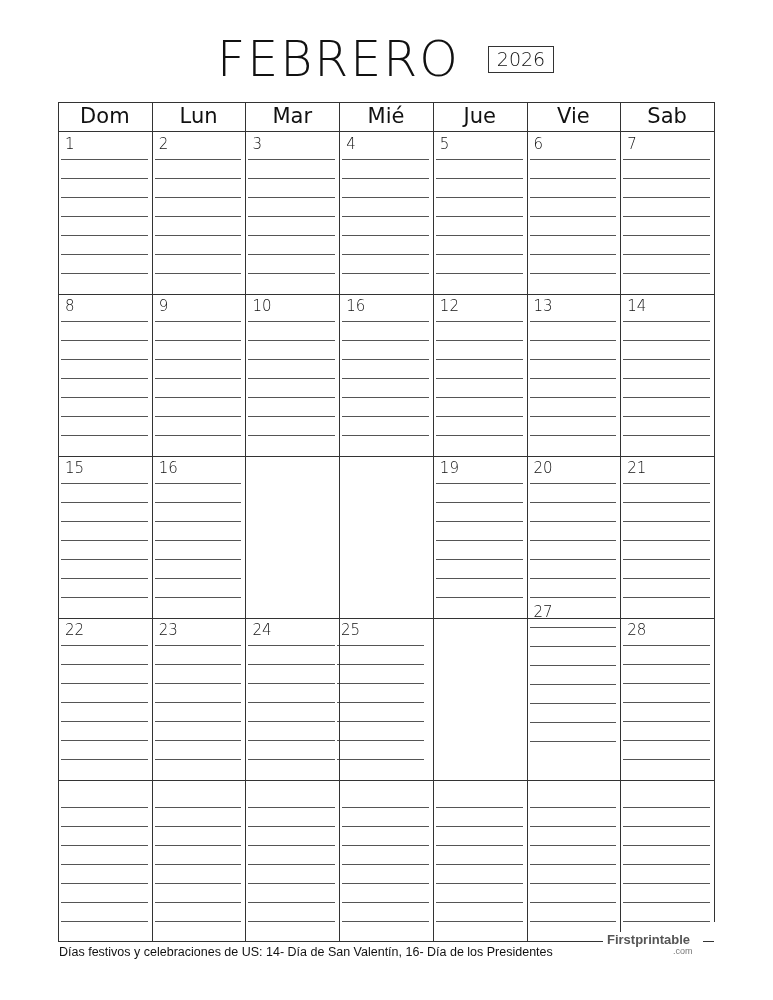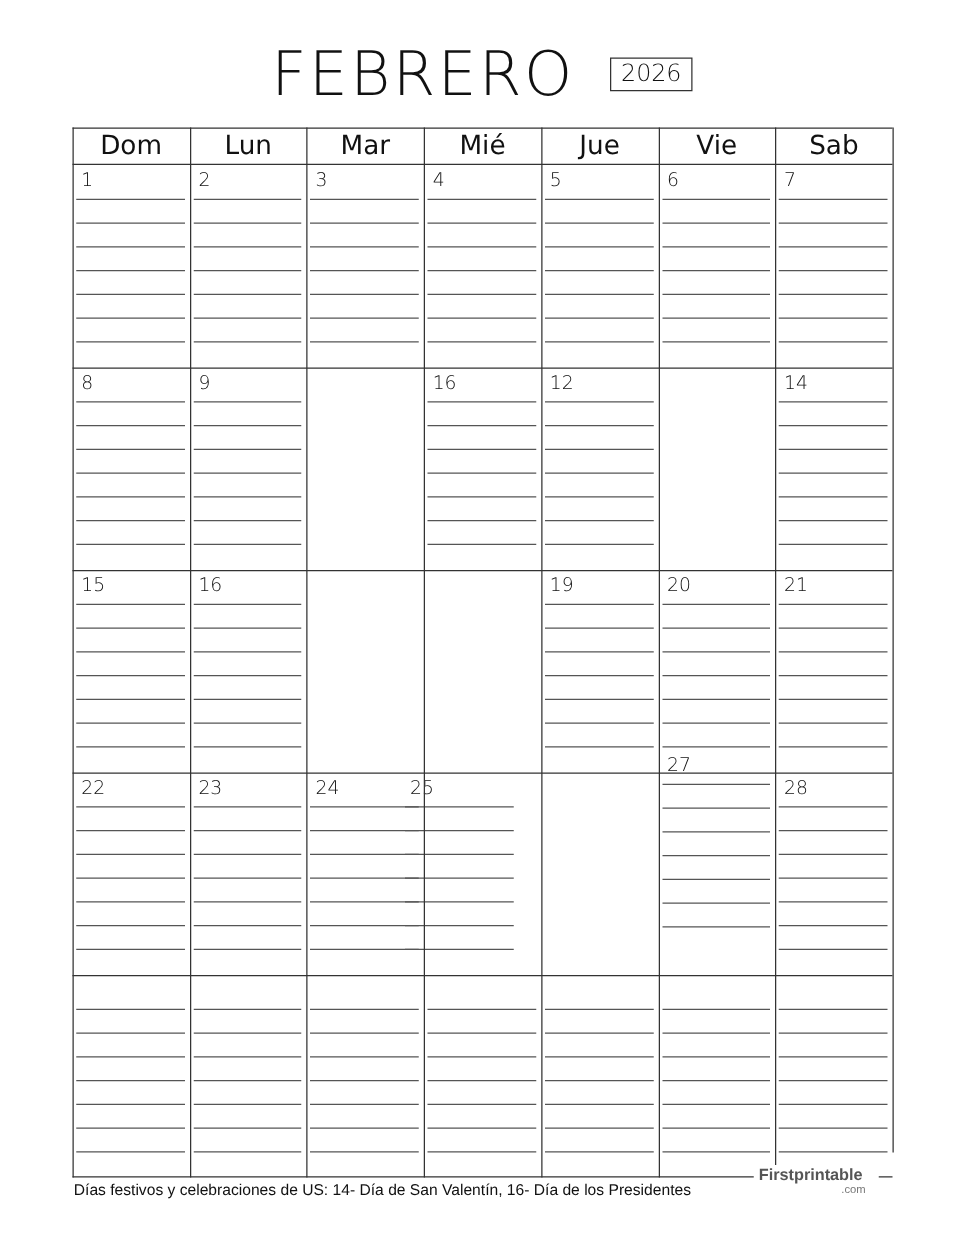--- a/index.html
+++ b/index.html
@@ -114,40 +114,60 @@
     <div class="cell" style="left: 93.7143px; top: 192px; width: 93.7143px; height: 162px;">
       <span class="num">9</span>
       <div class="ln" style="left: 3px; width: 86.7143px; top: 27px;"></div>
       <div class="ln" style="left: 3px; width: 86.7143px; top: 46px;"></div>
       <div class="ln" style="left: 3px; width: 86.7143px; top: 65px;"></div>
       <div class="ln" style="left: 3px; width: 86.7143px; top: 84px;"></div>
       <div class="ln" style="left: 3px; width: 86.7143px; top: 103px;"></div>
       <div class="ln" style="left: 3px; width: 86.7143px; top: 122px;"></div>
       <div class="ln" style="left: 3px; width: 86.7143px; top: 141px;"></div>
     </div>
+    <div class="cell" style="left: 187.429px; top: 192px; width: 93.7143px; height: 162px;">
+      <span class="num">10</span>
+      <div class="ln" style="left: 3px; width: 86.7143px; top: 27px;"></div>
+      <div class="ln" style="left: 3px; width: 86.7143px; top: 46px;"></div>
+      <div class="ln" style="left: 3px; width: 86.7143px; top: 65px;"></div>
+      <div class="ln" style="left: 3px; width: 86.7143px; top: 84px;"></div>
+      <div class="ln" style="left: 3px; width: 86.7143px; top: 103px;"></div>
+      <div class="ln" style="left: 3px; width: 86.7143px; top: 122px;"></div>
+      <div class="ln" style="left: 3px; width: 86.7143px; top: 141px;"></div>
+    </div>
     <div class="cell" style="left: 281.143px; top: 192px; width: 93.7143px; height: 162px;">
       <span class="num">16</span>
       <div class="ln" style="left: 3px; width: 86.7143px; top: 27px;"></div>
       <div class="ln" style="left: 3px; width: 86.7143px; top: 46px;"></div>
       <div class="ln" style="left: 3px; width: 86.7143px; top: 65px;"></div>
       <div class="ln" style="left: 3px; width: 86.7143px; top: 84px;"></div>
       <div class="ln" style="left: 3px; width: 86.7143px; top: 103px;"></div>
       <div class="ln" style="left: 3px; width: 86.7143px; top: 122px;"></div>
       <div class="ln" style="left: 3px; width: 86.7143px; top: 141px;"></div>
     </div>
     <div class="cell" style="left: 374.857px; top: 192px; width: 93.7143px; height: 162px;">
       <span class="num">12</span>
       <div class="ln" style="left: 3px; width: 86.7143px; top: 27px;"></div>
       <div class="ln" style="left: 3px; width: 86.7143px; top: 46px;"></div>
       <div class="ln" style="left: 3px; width: 86.7143px; top: 65px;"></div>
       <div class="ln" style="left: 3px; width: 86.7143px; top: 84px;"></div>
       <div class="ln" style="left: 3px; width: 86.7143px; top: 103px;"></div>
       <div class="ln" style="left: 3px; width: 86.7143px; top: 122px;"></div>
       <div class="ln" style="left: 3px; width: 86.7143px; top: 141px;"></div>
     </div>
+    <div class="cell" style="left: 468.571px; top: 192px; width: 93.7143px; height: 162px;">
+      <span class="num">13</span>
+      <div class="ln" style="left: 3px; width: 86.7143px; top: 27px;"></div>
+      <div class="ln" style="left: 3px; width: 86.7143px; top: 46px;"></div>
+      <div class="ln" style="left: 3px; width: 86.7143px; top: 65px;"></div>
+      <div class="ln" style="left: 3px; width: 86.7143px; top: 84px;"></div>
+      <div class="ln" style="left: 3px; width: 86.7143px; top: 103px;"></div>
+      <div class="ln" style="left: 3px; width: 86.7143px; top: 122px;"></div>
+      <div class="ln" style="left: 3px; width: 86.7143px; top: 141px;"></div>
+    </div>
     <div class="cell" style="left: 562.286px; top: 192px; width: 93.7143px; height: 162px;">
       <span class="num">14</span>
       <div class="ln" style="left: 3px; width: 86.7143px; top: 27px;"></div>
       <div class="ln" style="left: 3px; width: 86.7143px; top: 46px;"></div>
       <div class="ln" style="left: 3px; width: 86.7143px; top: 65px;"></div>
       <div class="ln" style="left: 3px; width: 86.7143px; top: 84px;"></div>
       <div class="ln" style="left: 3px; width: 86.7143px; top: 103px;"></div>
       <div class="ln" style="left: 3px; width: 86.7143px; top: 122px;"></div>
       <div class="ln" style="left: 3px; width: 86.7143px; top: 141px;"></div>
     </div>
@@ -224,21 +244,21 @@
     <div class="cell" style="left: 187.429px; top: 516px; width: 93.7143px; height: 162px;">
       <span class="num">24</span>
       <div class="ln" style="left: 3px; width: 86.7143px; top: 27px;"></div>
       <div class="ln" style="left: 3px; width: 86.7143px; top: 46px;"></div>
       <div class="ln" style="left: 3px; width: 86.7143px; top: 65px;"></div>
       <div class="ln" style="left: 3px; width: 86.7143px; top: 84px;"></div>
       <div class="ln" style="left: 3px; width: 86.7143px; top: 103px;"></div>
       <div class="ln" style="left: 3px; width: 86.7143px; top: 122px;"></div>
       <div class="ln" style="left: 3px; width: 86.7143px; top: 141px;"></div>
     </div>
-    <div class="cell" style="left: 263px; top: 516px; width: 93.7143px; height: 162px;">
+    <div class="cell" style="left: 276px; top: 516px; width: 93.7143px; height: 162px;">
       <span class="num">25</span>
       <div class="ln" style="left: 3px; width: 86.7143px; top: 27px;"></div>
       <div class="ln" style="left: 3px; width: 86.7143px; top: 46px;"></div>
       <div class="ln" style="left: 3px; width: 86.7143px; top: 65px;"></div>
       <div class="ln" style="left: 3px; width: 86.7143px; top: 84px;"></div>
       <div class="ln" style="left: 3px; width: 86.7143px; top: 103px;"></div>
       <div class="ln" style="left: 3px; width: 86.7143px; top: 122px;"></div>
       <div class="ln" style="left: 3px; width: 86.7143px; top: 141px;"></div>
     </div>
     <div class="cell" style="left: 468.571px; top: 487px; width: 93.7143px; height: 162px; margin-top: 11px;">

